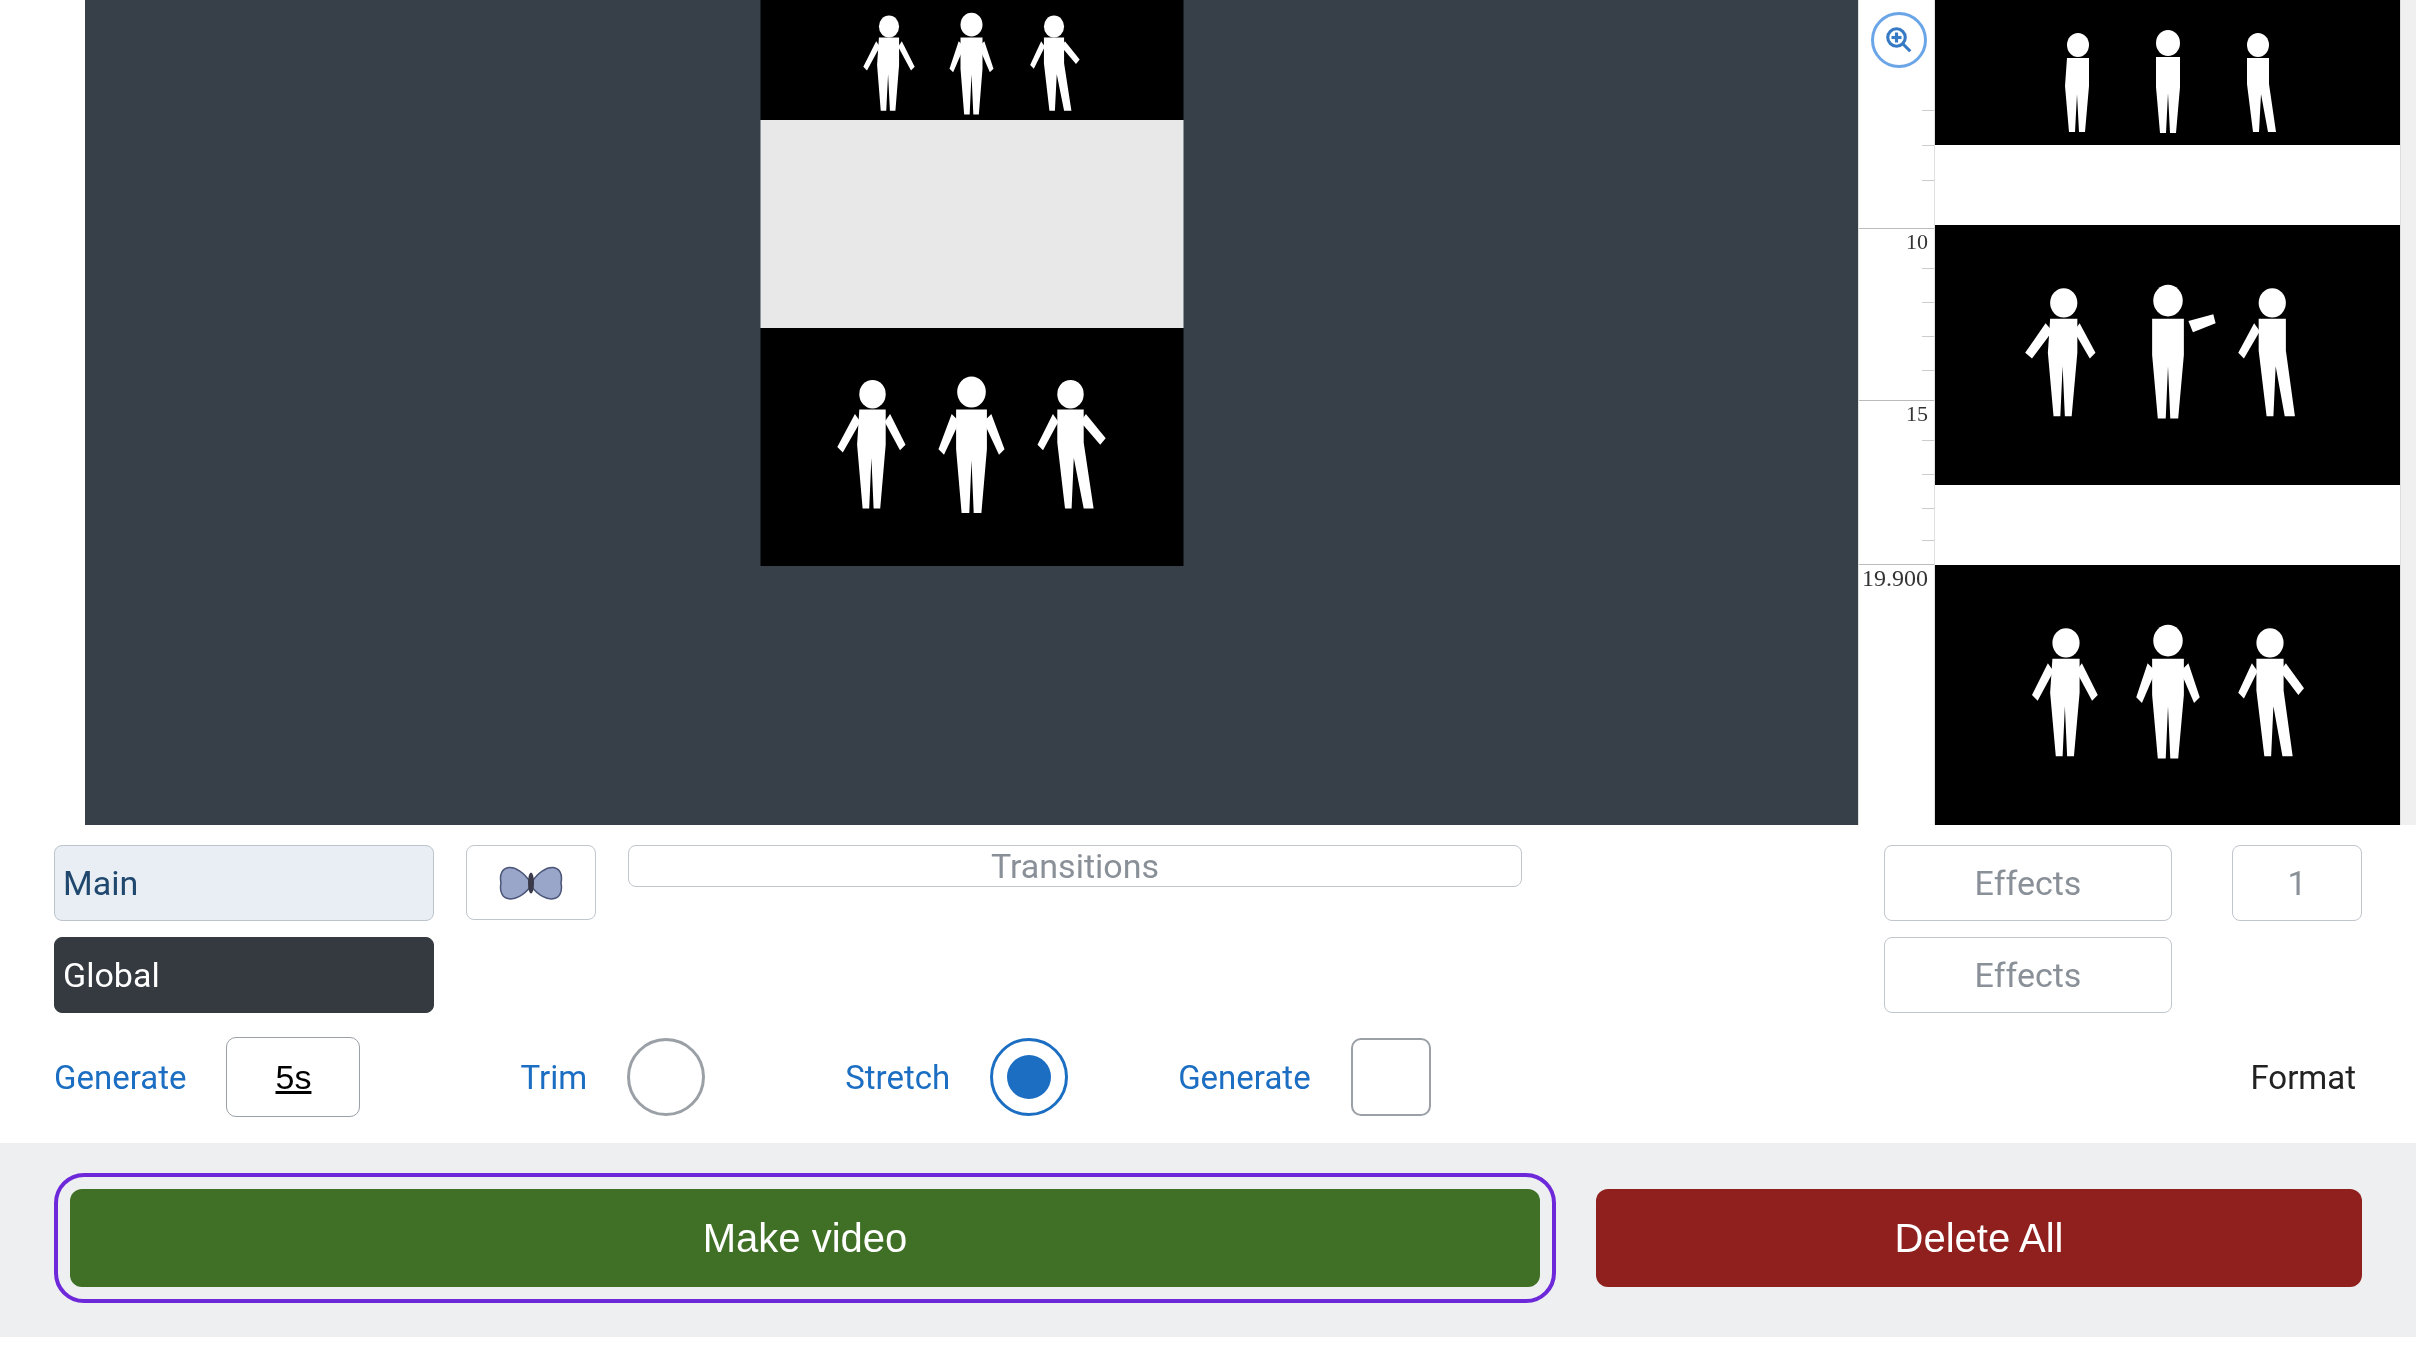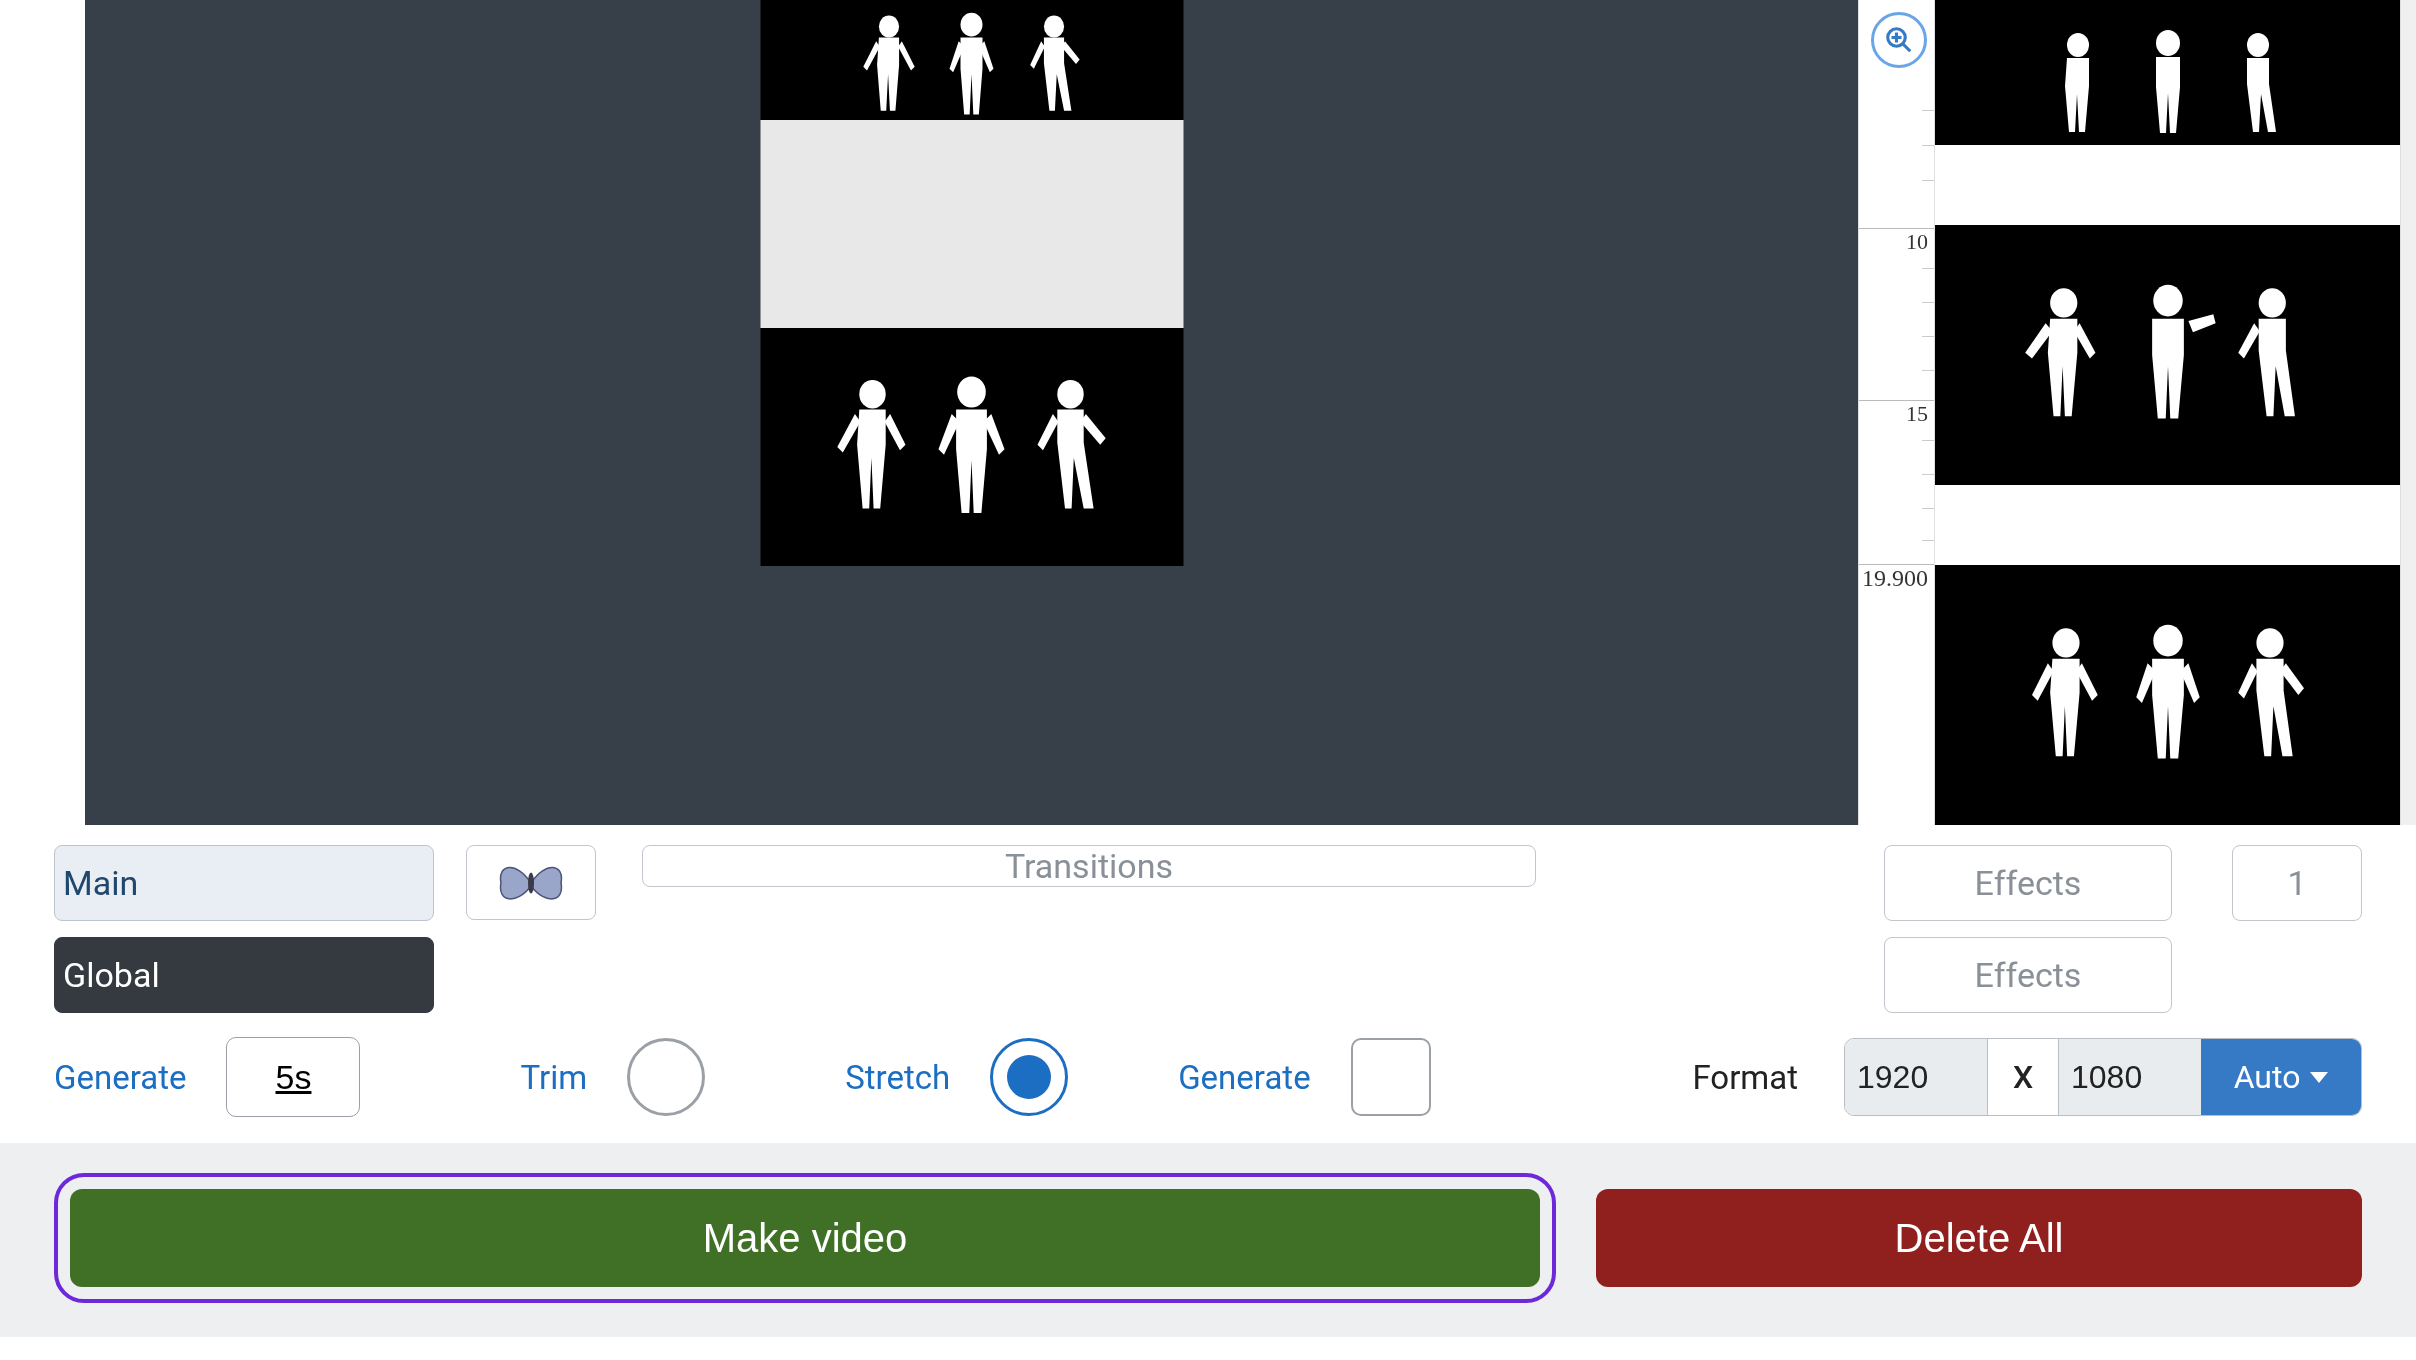--- a/index.html
+++ b/index.html
@@ -115,21 +115,20 @@
     flex:1;
     max-width: 894px;
     height:76px;
     border:1px solid #c0c6cc;
     border-radius:8px;
     background:#fff;
     color:#8a9098;
     font-size:34px;
     display:flex; align-items:center; justify-content:center;
     cursor:pointer;
-    margin-left:14px;
   }
 
   .effects-col { display:flex; flex-direction:column; gap:16px; align-items:flex-start; }
   .effects-row { display:flex; gap:60px; align-items:center; }
   .effects-btn {
     width:288px; height:76px;
     border:1px solid #c0c6cc;
     border-radius:8px;
     background:#fff;
     color:#8a9098;
@@ -427,29 +426,20 @@
     <span style="width:60px"></span>
     <span class="label-link">Stretch</span>
     <div class="radio-outer selected">
         <div class="radio-inner"></div>
       </div>
     <span style="width:30px"></span>
     <span class="label-link">Generate</span>
     <div class="checkbox-generate"></div>
 
     <span class="format-label">Format</span>
-    <div class="format-group">
-      <input class="format-seg format-w" value="1920" style="">
-      <div class="format-seg format-x">X</div>
-      <input class="format-seg format-h" value="1080" style="">
-      <div class="format-seg format-auto">
-        <span>Auto</span>
-        <span class="caret-down"></span>
-      </div>
-    </div>
   </div>
 </div>
 
 <div class="bottom-bar">
   <div class="make-video-wrap">
     <button class="make-video-btn">Make video</button>
   </div>
   <button class="delete-all-btn">Delete All</button>
 </div>
 

